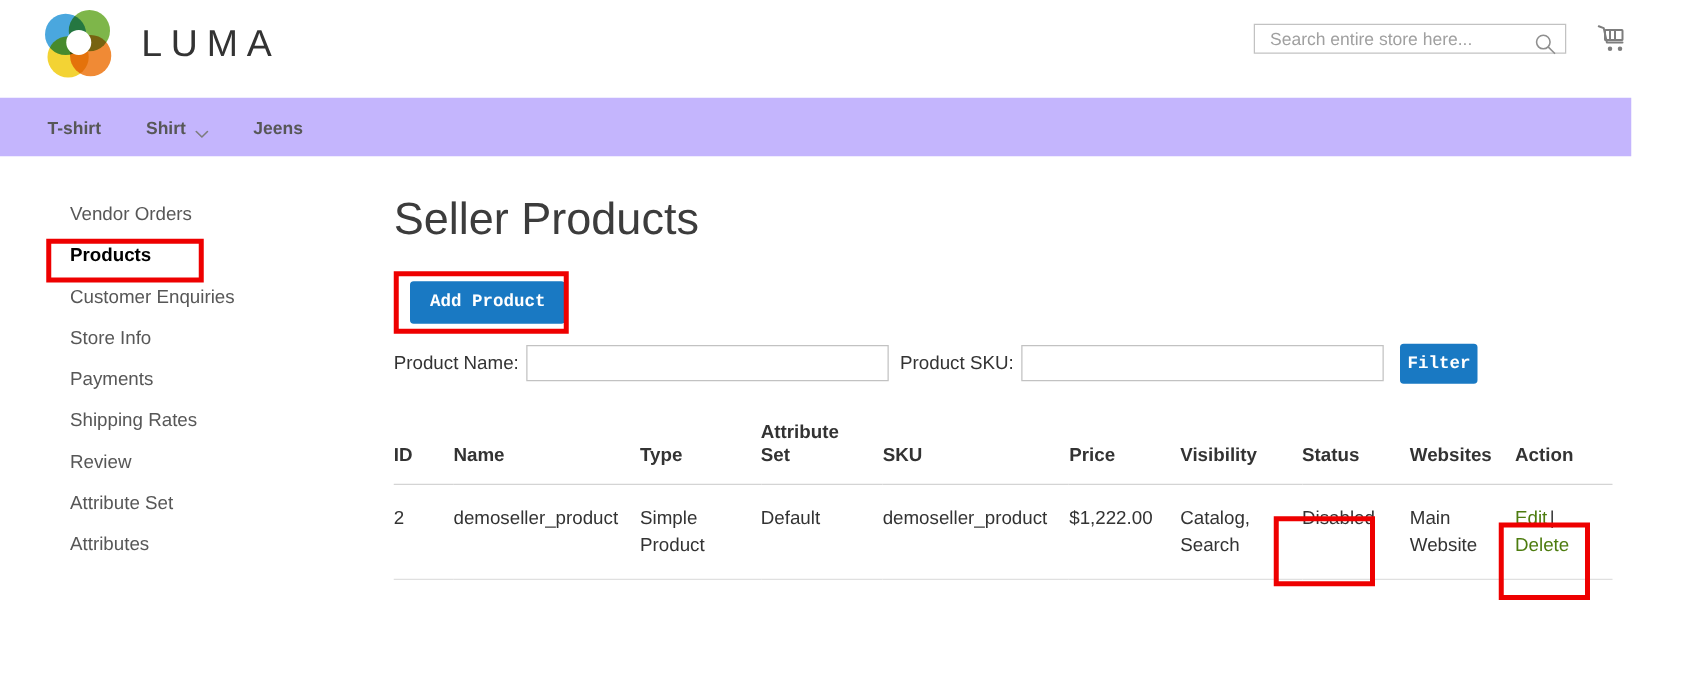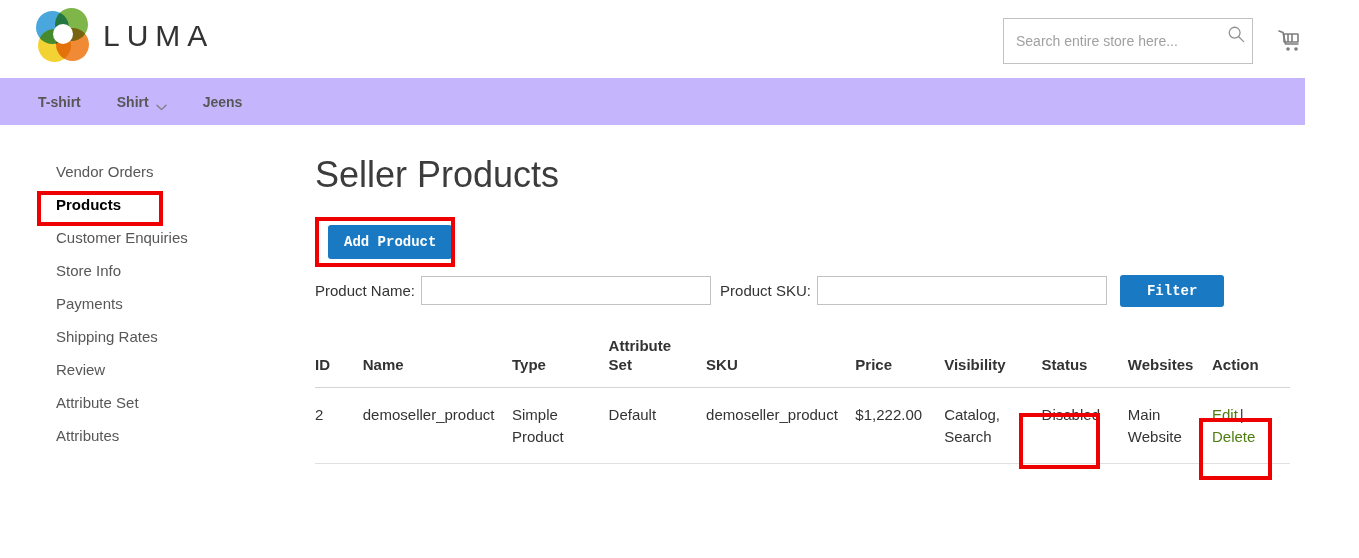--- a/index.html
+++ b/index.html
@@ -50,42 +50,42 @@
     position: absolute;
     left: 17px;
     top: 16px;
     width: 20px;
     height: 20px;
     border-radius: 50%;
     background: #ffffff;
     z-index: 5;
   }
   .logo-text {
-    margin-left: 12px;
+    margin-left: 22px;
     font-size: 30px;
     letter-spacing: 7px;
     color: #333333;
     font-weight: 400;
   }
 
   .header-right {
     position: absolute;
     right: 56px;
     top: 18px;
     display: flex;
     align-items: center;
   }
   .search-wrap {
     position: relative;
     width: 250px;
   }
   .search-input {
     width: 100%;
     box-sizing: border-box;
-    height: 46px;
+    height: 24px;
     border: 1px solid #c2c2c2;
     background: #ffffff;
     padding: 0 32px 0 12px;
     font-size: 14px;
     font-family: "Liberation Sans", sans-serif;
     color: #575757;
     outline: none;
   }
   .search-input::placeholder { color: #a0a0a0; }
   .search-icon {
@@ -225,21 +225,21 @@
     background: #ffffff;
     font-family: "Liberation Sans", sans-serif;
     font-size: 14px;
     padding: 0 8px;
     box-sizing: border-box;
     outline: none;
     color: #333;
   }
   .filter-input.name { width: 290px; margin-left: 6px; margin-right: 9px; }
   .filter-input.sku  { width: 290px; margin-left: 6px; margin-right: 13px; }
-  .filter-btn { padding: 8px 27px; }
+  .filter-btn { padding: 8px 6px; }
 
   
   .grid-table {
     margin-top: 30px;
     width: 975px;
     border-collapse: collapse;
     font-size: 15px;
   }
   .grid-table th {
     text-align: left;

